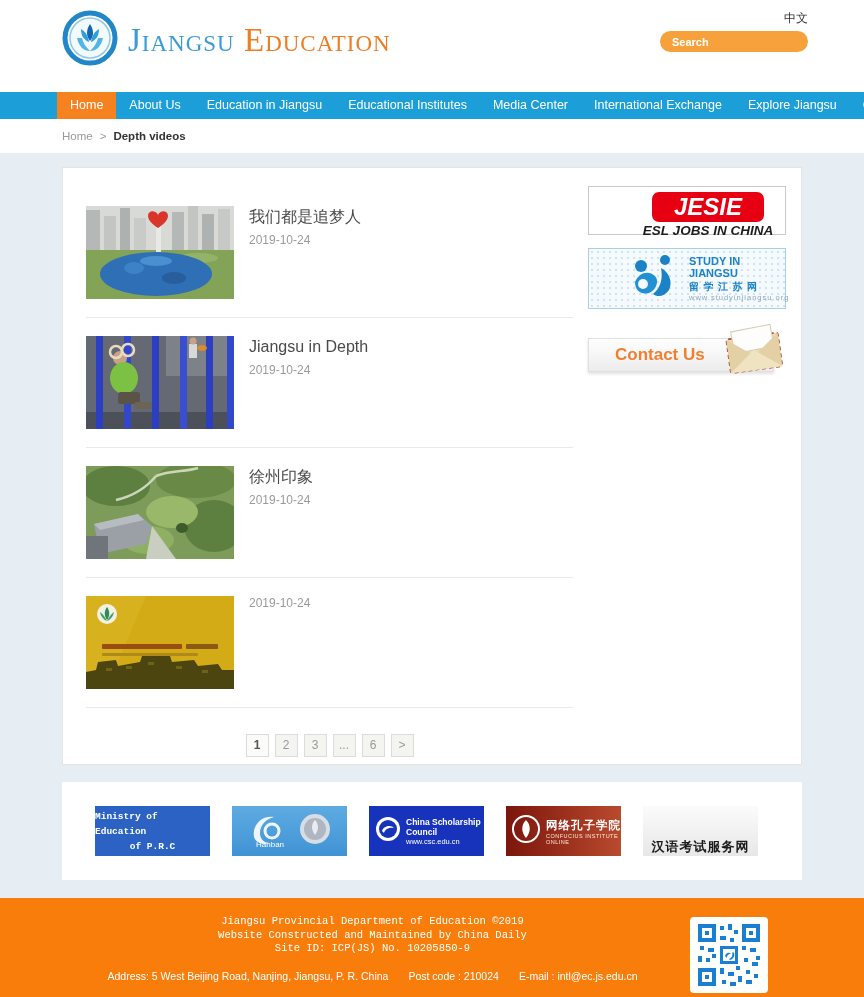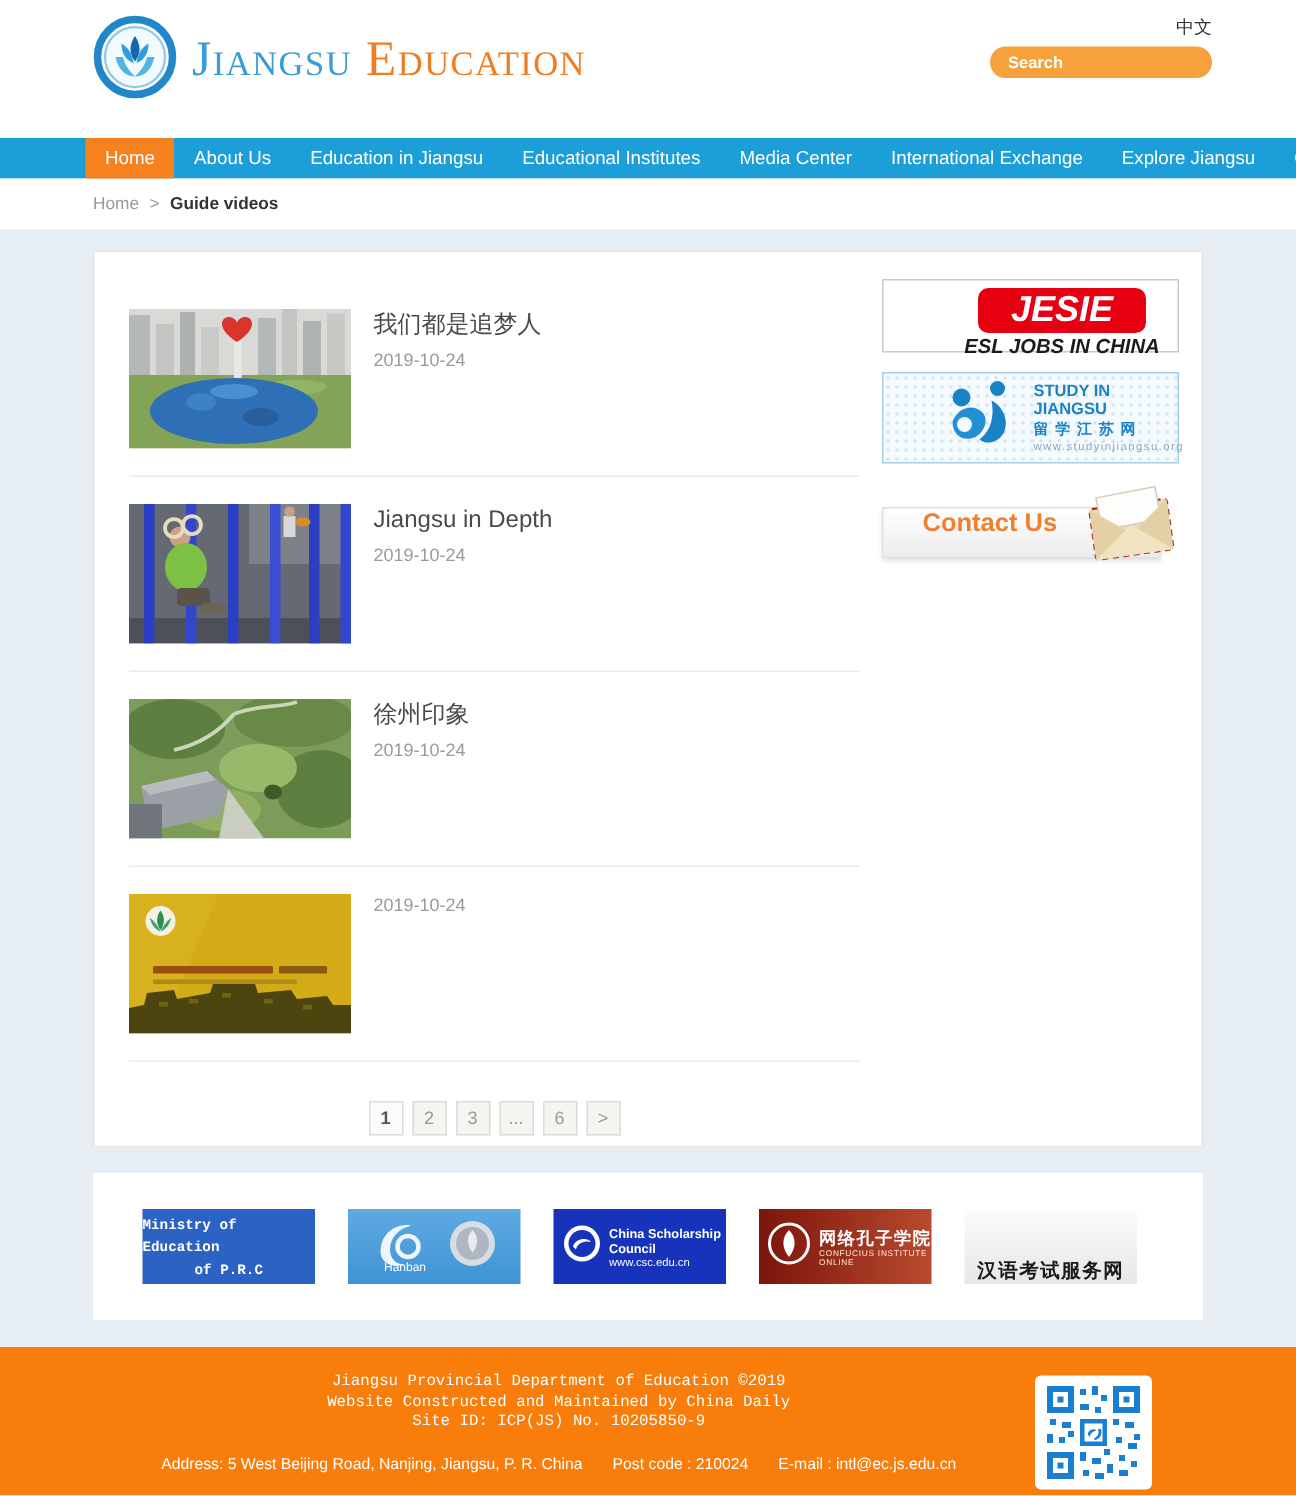--- a/index.html
+++ b/index.html
@@ -59,21 +59,21 @@
                   background-image:radial-gradient(#cfe4f2 1px, transparent 1px);
                   background-size:6px 6px;
                   display:flex; align-items:center; padding-left:42px; cursor:pointer; }
   .study-text { margin-left:6px; line-height:1.15; }
   .study-t1 { font-size:11px; font-weight:bold; color:#1b83c5; }
   .study-t2 { font-size:10px; font-weight:bold; color:#1b83c5; letter-spacing:4.5px; margin-top:1px; }
   .study-t3 { font-size:7.5px; color:#8fa9ba; letter-spacing:1px; margin-top:1px; }
   .banner-contact { margin-top:21px; position:relative; height:50px; cursor:pointer; }
   .contact-bar { position:absolute; left:0; top:8px; width:186px; height:34px;
                  background:linear-gradient(#ffffff,#ececec); border:1px solid #e0e0e0;
-                 box-shadow:0 2px 3px rgba(0,0,0,.12); display:flex; }
+                 box-shadow:0 2px 3px rgba(0,0,0,.12); display:flex; align-items:center; }
   .contact-label { margin-left:26px; font-size:17px; font-weight:bold; color:#f08030; }
   .contact-env { position:absolute; right:-4px; top:-6px; }
   
   .partners-card { width:740px; height:98px; margin:31px 0 0 62px; background:#fff;
                    display:flex; align-items:center; padding:0 33px; gap:22px; }
   .partner { width:115px; height:50px; cursor:pointer; overflow:hidden; flex:0 0 115px; }
   .p-moe { background:#2b62c3; color:#fff; font-family:"Liberation Mono", monospace;
            font-size:9.5px; font-weight:bold; display:flex; flex-direction:column;
            align-items:center; justify-content:center; line-height:15px; }
   .p-hanban { background:linear-gradient(#5fabe2,#3f93d4); display:flex; align-items:center;
@@ -138,21 +138,21 @@
   <div class="nav-item">Educational Institutes</div>
   <div class="nav-item">Media Center</div>
   <div class="nav-item">International Exchange</div>
   <div class="nav-item">Explore Jiangsu</div>
   <div class="nav-item">Guide</div>
 </div>
 
 <div class="breadcrumb">
   <span>Home</span>
   <span>&gt;</span>
-  <span class="current">Guide videos</span>
+  <span class="current">Depth videos</span>
 </div>
 
 <div class="main">
   <div class="content-card">
 
     <div class="video-list">
 
       <div class="video-row">
         <svg class="thumb" viewBox="0 0 148 93">
           <rect width="148" height="93" fill="#d9d9d5"></rect>

